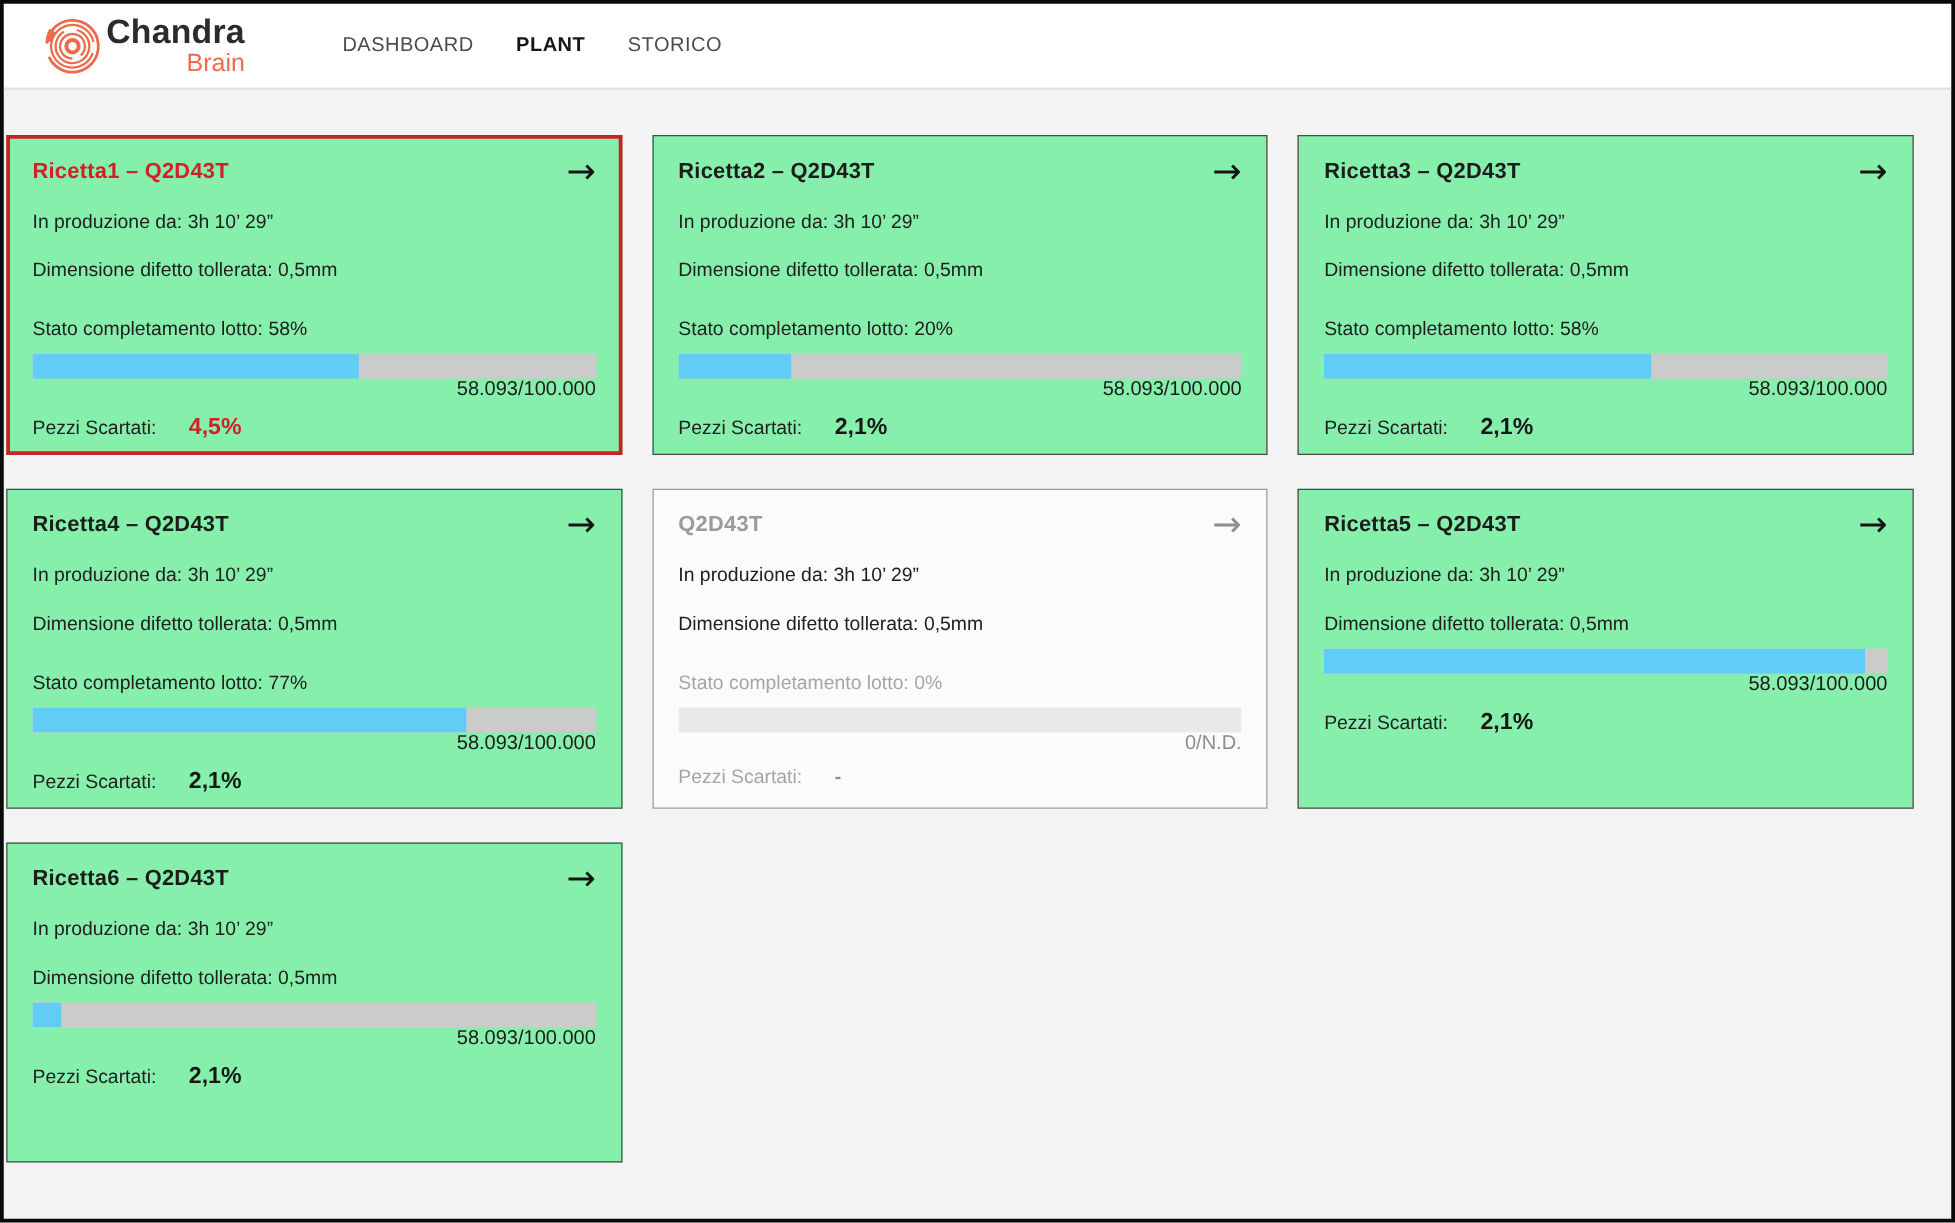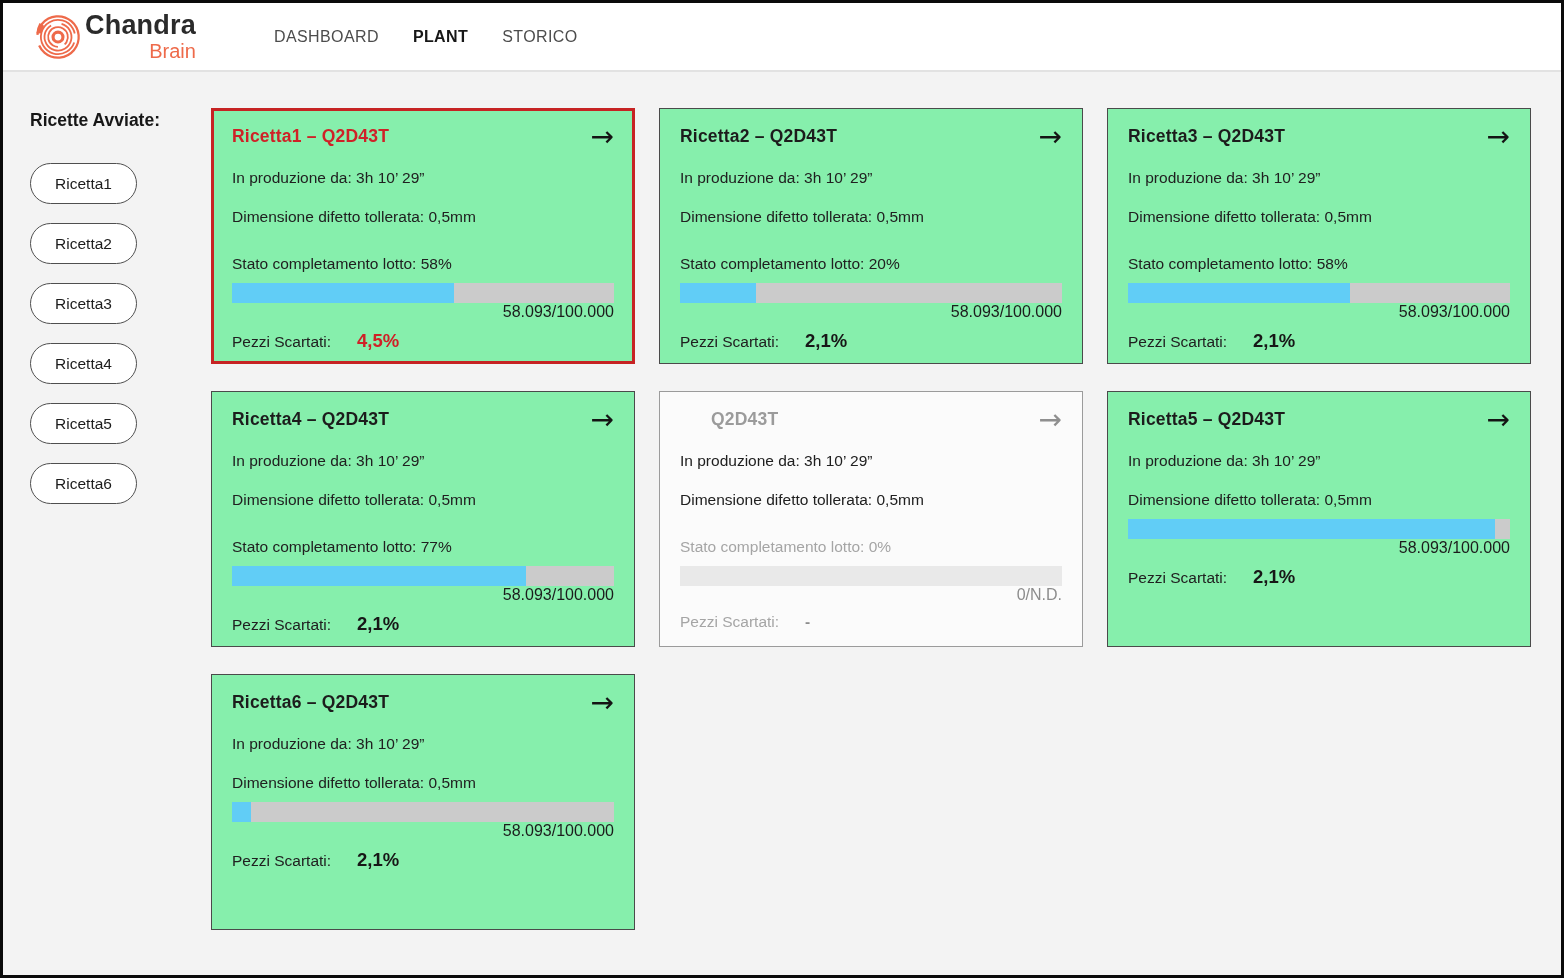--- a/index.html
+++ b/index.html
@@ -71,21 +71,21 @@
     background: #86efac;
     border: 1.5px solid #4a4a4a;
     padding: 17px 20px 0 20px;
   }
   .card--alert { border: 3.5px solid #c62323; padding: 15px 18px 0 18px; }
   .card--idle { background: #fbfbfb; border: 1px solid #9b9b9b; }
 
   .card-head { display: flex; justify-content: space-between; align-items: flex-start; }
   .card-title { font-size: 17.5px; font-weight: bold; color: #1c1c1c; letter-spacing: 0.2px; }
   .card--alert .card-title { color: #cf2127; }
-  .card--idle .card-title { color: #9b9b9b; margin-left: 31px; }
+  .card--idle .card-title { color: #9b9b9b; }
   .card-arrow {
     font-size: 28px; line-height: 22px; color: #141414;
     background: none; border: none; cursor: pointer;
     font-family: "DejaVu Sans", sans-serif;
   }
   .card--idle .card-arrow { color: #8f8f8f; }
 
   .card-line { font-size: 15.5px; color: #202020; margin-top: 21px; }
   .card-line--completion { margin-top: 29px; }
   .card--idle .card-line--completion { color: #a5a5a5; }
@@ -126,29 +126,20 @@
   </div>
   <nav class="nav">
     <button class="nav-item">DASHBOARD</button>
     <button class="nav-item active">PLANT</button>
     <button class="nav-item">STORICO</button>
   </nav>
 </header>
 
 <div class="main">
 
-  <aside class="sidebar">
-    <div class="sidebar-title">Ricette Avviate:</div>
-    <button class="pill">Ricetta1</button>
-    <button class="pill">Ricetta2</button>
-    <button class="pill">Ricetta3</button>
-    <button class="pill">Ricetta4</button>
-    <button class="pill">Ricetta5</button>
-    <button class="pill">Ricetta6</button>
-  </aside>
 
   <section class="grid">
 
     <article class="card card--alert">
       <div class="card-head">
         <h2 class="card-title">Ricetta1 – Q2D43T</h2>
         <button class="card-arrow">→</button>
       </div>
       <div class="card-line">
         <span>In produzione da:</span>

